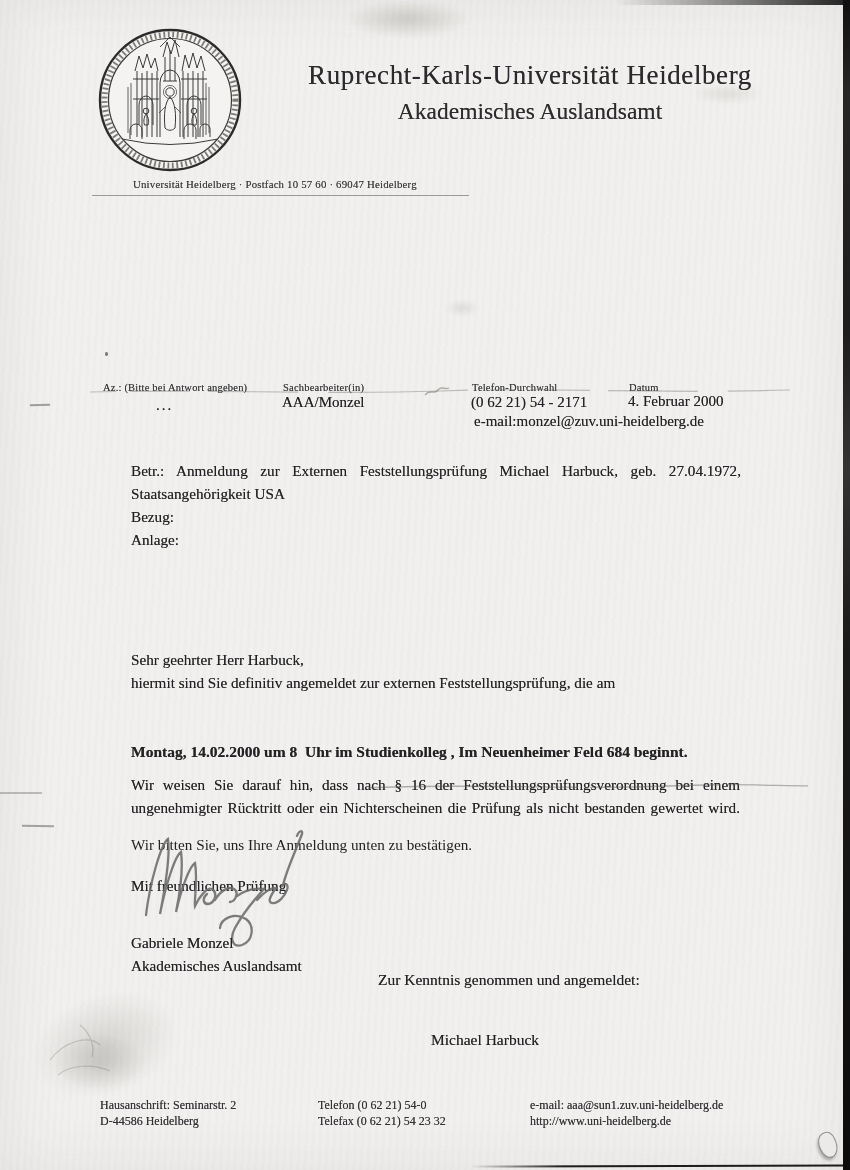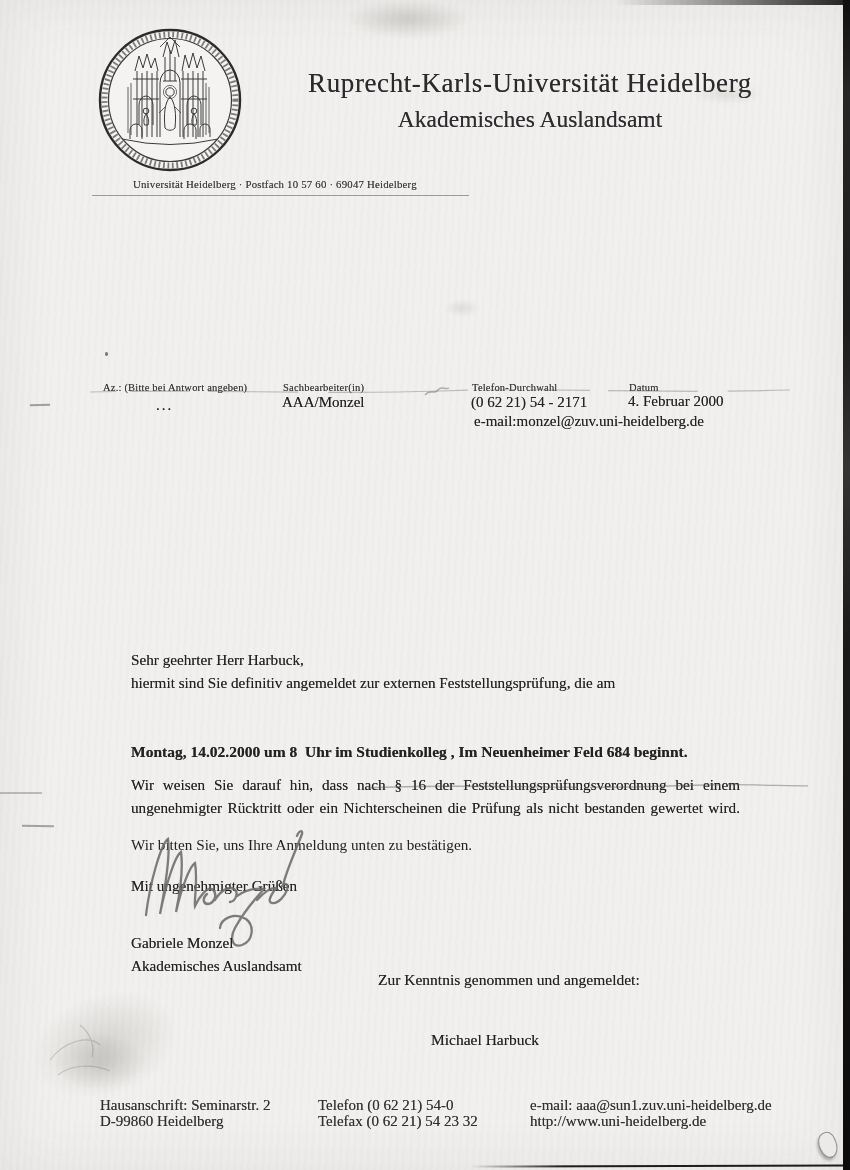--- a/index.html
+++ b/index.html
@@ -9,21 +9,21 @@
     background-image:repeating-linear-gradient(93deg, rgba(0,0,0,0.012) 0 3px, rgba(255,255,255,0.01) 3px 7px);
     font-family:"Liberation Serif","DejaVu Serif",serif;
     color:#232325;
     box-shadow:inset 0 0 60px rgba(80,78,74,0.08);
   }
   .page *{box-sizing:border-box;}
   .txt{text-shadow:0 0 0.6px rgba(30,30,30,0.6);}
 
   
   .seal{position:absolute;left:97px;top:27px;width:146px;height:146px;}
-  .head-titles{position:absolute;left:262px;top:60px;width:536px;text-align:center;margin-top:8px;}
+  .head-titles{position:absolute;left:262px;top:60px;width:536px;text-align:center;}
   .uni-title{font-size:27px;letter-spacing:0.6px;color:#2a2a2c;white-space:nowrap;}
   .dept-title{font-size:23.5px;margin-top:7px;color:#2c2c2e;}
   .return-address{position:absolute;left:133px;top:178px;font-size:10.8px;color:#3d3d40;letter-spacing:0.2px;}
   .return-rule{position:absolute;left:92px;top:195px;width:377px;height:1.3px;background:#9b9a97;}
 
   
   .ref-label{position:absolute;font-size:10.5px;color:#38383a;letter-spacing:0.2px;}
   .ref-value{position:absolute;font-size:15px;color:#222224;}
   #az-label{left:103px;top:382px;}
   #az-value{left:156px;top:397px;letter-spacing:2px;}
@@ -46,21 +46,21 @@
   #b-request{top:797px;}
   #b-closing{top:838px;}
   #b-signer{top:895px;}
 
   .signature{position:absolute;left:125px;top:820px;width:205px;height:135px;pointer-events:none;}
 
   .ack-heading{position:absolute;left:378px;top:971px;font-size:15.5px;}
   .ack-name{position:absolute;left:431px;top:1031px;font-size:15.5px;}
 
   
-  .footer-col{position:absolute;top:1098px;font-size:15px;line-height:15.5px;color:#303033;}
+  .footer-col{position:absolute;top:1098px;font-size:12px;line-height:15.5px;color:#303033;}
   #f-col1{left:100px;}
   #f-col2{left:318px;}
   #f-col3{left:530px;}
 
   
   .edge-right{position:absolute;right:0;top:0;bottom:0;width:7px;
     background:linear-gradient(180deg,#101010 0%,#262626 8%,#1d1d1d 28%,#343434 40%,#1a1a1a 55%,#141414 78%,#0b0b0b 100%);}
   .edge-top-right{position:absolute;top:0;right:7px;height:5px;width:228px;
     background:linear-gradient(to left, rgba(22,22,22,0.92), rgba(22,22,22,0));}
   .edge-bottom{position:absolute;bottom:3px;left:470px;right:7px;height:2.4px;
@@ -141,38 +141,44 @@
   <div class="ref-label txt" id="az-label">Az.: (Bitte bei Antwort angeben)</div>
   <div class="ref-value txt" id="az-value">...</div>
   <div class="ref-label txt" id="clerk-label">Sachbearbeiter(in)</div>
   <div class="ref-value txt" id="clerk-value">AAA/Monzel</div>
   <div class="ref-label txt" id="phone-label">Telefon-Durchwahl</div>
   <div class="ref-value txt" id="phone-value">(0 62 21) 54 - 2171</div>
   <div class="ref-value txt" id="email-value">e-mail:monzel@zuv.uni-heidelberg.de</div>
   <div class="ref-label txt" id="date-label">Datum</div>
   <div class="ref-value txt" id="date-value">4. Februar 2000</div>
 
+  <div class="subject letter">
+    <div class="just-last txt">Betr.: Anmeldung zur Externen Feststellungsprüfung Michael Harbuck, geb. 27.04.1972,</div>
+    <div class="txt">Staatsangehörigkeit USA</div>
+    <div class="txt">Bezug:</div>
+    <div class="txt">Anlage:</div>
+  </div>
 
   <div class="body-block letter" id="b-salutation">
     <div class="txt">Sehr geehrter Herr Harbuck,</div>
     <div class="txt">hiermit sind Sie definitiv angemeldet zur externen Feststellungsprüfung, die am</div>
   </div>
 
   <div class="body-block letter" id="b-appointment">
     <div class="txt">Montag, 14.02.2000 um 8  Uhr im Studienkolleg , Im Neuenheimer Feld 684 beginnt.</div>
   </div>
 
   <div class="body-block letter" id="b-warning">
     <div class="just-last txt">Wir weisen Sie darauf hin, dass nach § 16 der Feststellungsprüfungsverordnung bei einem</div>
     <div class="just-last txt">ungenehmigter Rücktritt oder ein Nichterscheinen die Prüfung als nicht bestanden gewertet wird.</div>
   </div>
 
   <div class="body-block letter" id="b-request">Wir bitten Sie, uns Ihre Anmeldung unten zu bestätigen.</div>
 
-  <div class="body-block letter txt" id="b-closing">Mit ungenehmigter Grüßen</div>
+  <div class="body-block letter txt" id="b-closing">Mit freundlichen Prüfung</div>
 
   <div class="signature">
     <svg viewBox="0 0 205 135" width="205" height="135">
       <path fill="none" stroke="#6b6b6b" stroke-width="2.3" stroke-linecap="round" opacity="0.88" d="M21,95 C25,62 36,24 43,19 C46,40 38,78 35,94
            C41,64 50,36 56,32 C59,54 53,82 51,92
            C57,66 65,46 70,43 C73,60 69,80 70,86
            C74,77 82,67 87,69 C93,73 90,83 83,84 C78,84 77,78 82,74
            M90,80 C96,70 104,66 109,69 C114,72 111,81 105,82
            M112,76 C120,70 130,68 139,69 C129,80 117,95 110,108
            C104,119 108,128 117,125 C128,121 130,106 121,99 C110,92 96,98 95,108
@@ -185,21 +191,21 @@
   <div class="body-block letter" id="b-signer">
     <div class="txt">Gabriele Monzel</div>
     <div class="txt">Akademisches Auslandsamt</div>
   </div>
 
   <div class="ack-heading txt">Zur Kenntnis genommen und angemeldet:</div>
   <div class="ack-name txt">Michael Harbuck</div>
 
   <div class="footer-col" id="f-col1">
     <div class="txt">Hausanschrift:  Seminarstr. 2</div>
-    <div class="txt">D-99860 Heidelberg</div>
+    <div class="txt">D-44586 Heidelberg</div>
   </div>
   <div class="footer-col" id="f-col2">
     <div class="txt">Telefon (0 62 21) 54-0</div>
     <div class="txt">Telefax (0 62 21) 54 23 32</div>
   </div>
   <div class="footer-col" id="f-col3">
     <div class="txt">e-mail: aaa@sun1.zuv.uni-heidelberg.de</div>
     <div class="txt">http://www.uni-heidelberg.de</div>
   </div>
 

